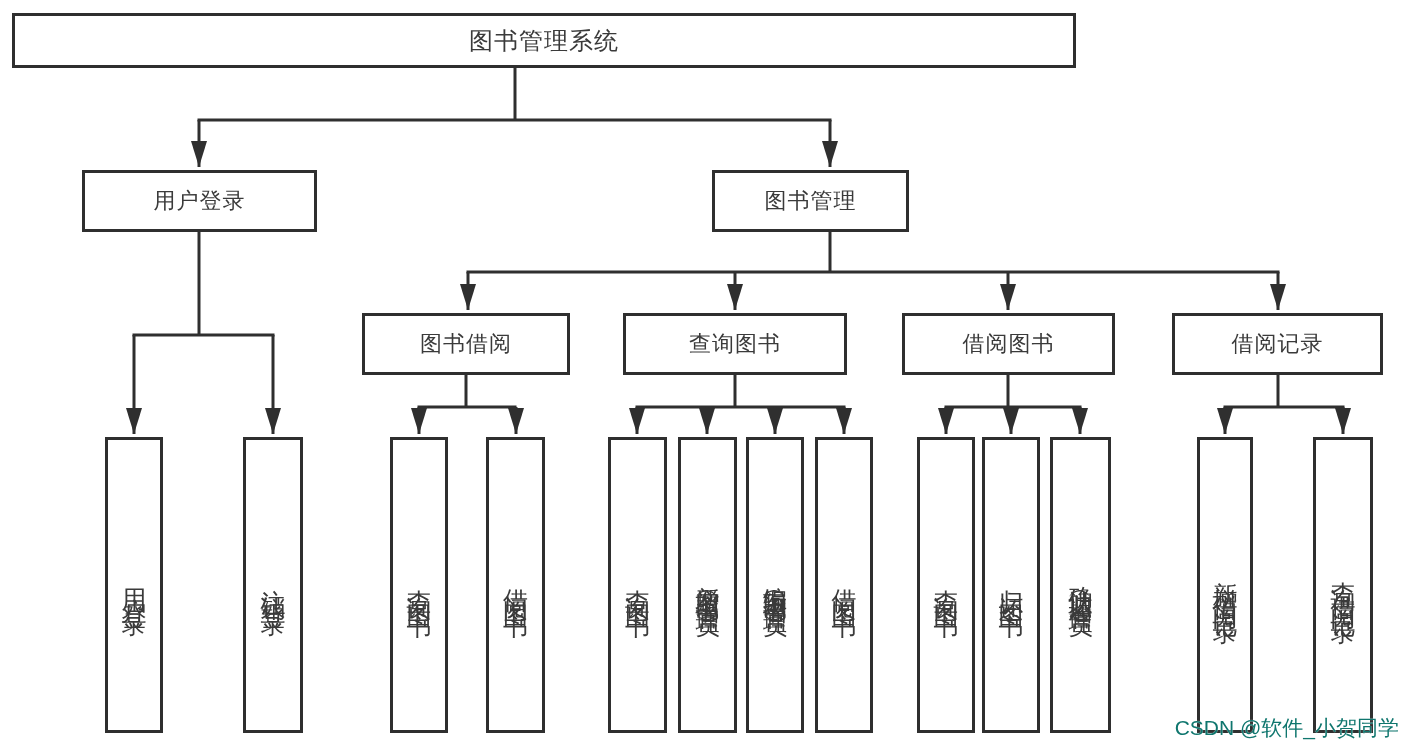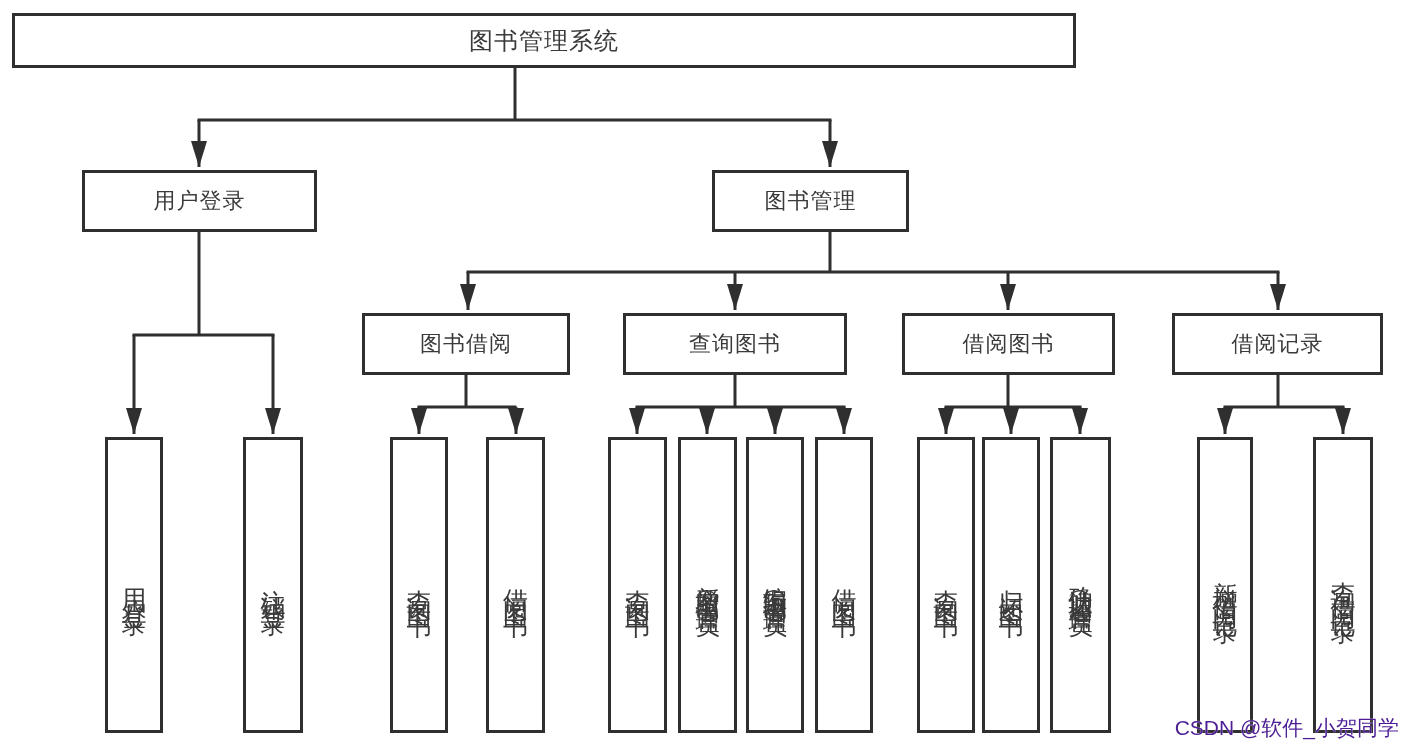--- a/index.html
+++ b/index.html
@@ -54,21 +54,21 @@
   }
   .node.v.long span {
     font-size: 24px;
     letter-spacing: 4px;
   }
   .watermark {
     position: absolute;
     right: 6px;
     bottom: 5px;
     font-size: 21px;
-    color: #4c1d95;
+    color: #0f766e;
     text-shadow: 0 0 1px #ffffff;
     white-space: nowrap;
   }
 </style>
 </head>
 <body>
 
 <div id="canvas">
 
   <svg class="wires" viewBox="0 0 1405 747" xmlns="http://www.w3.org/2000/svg">

